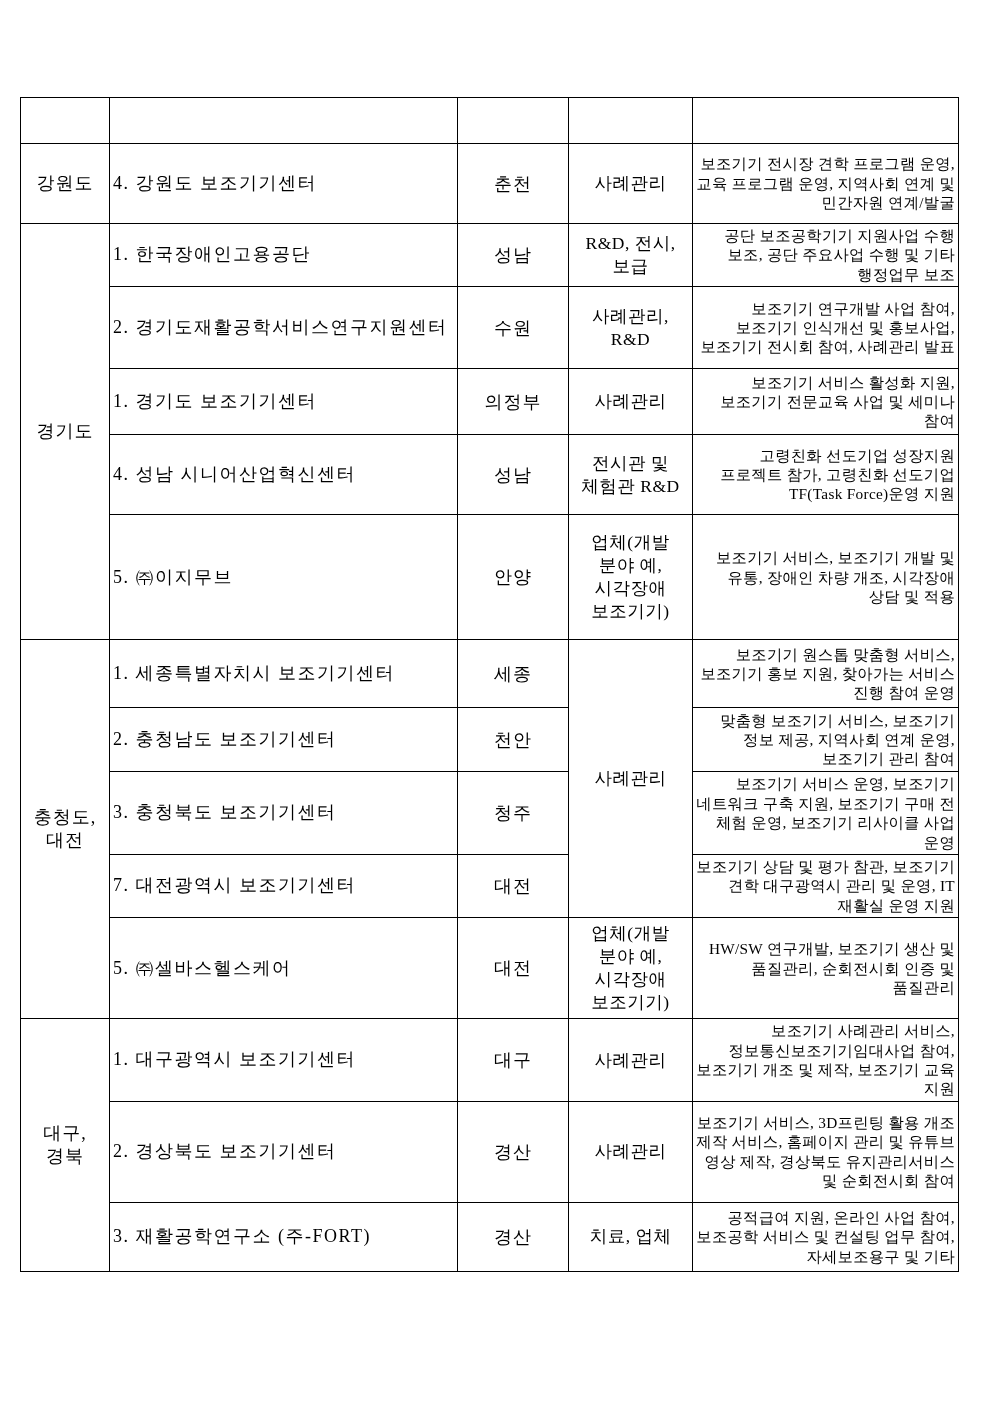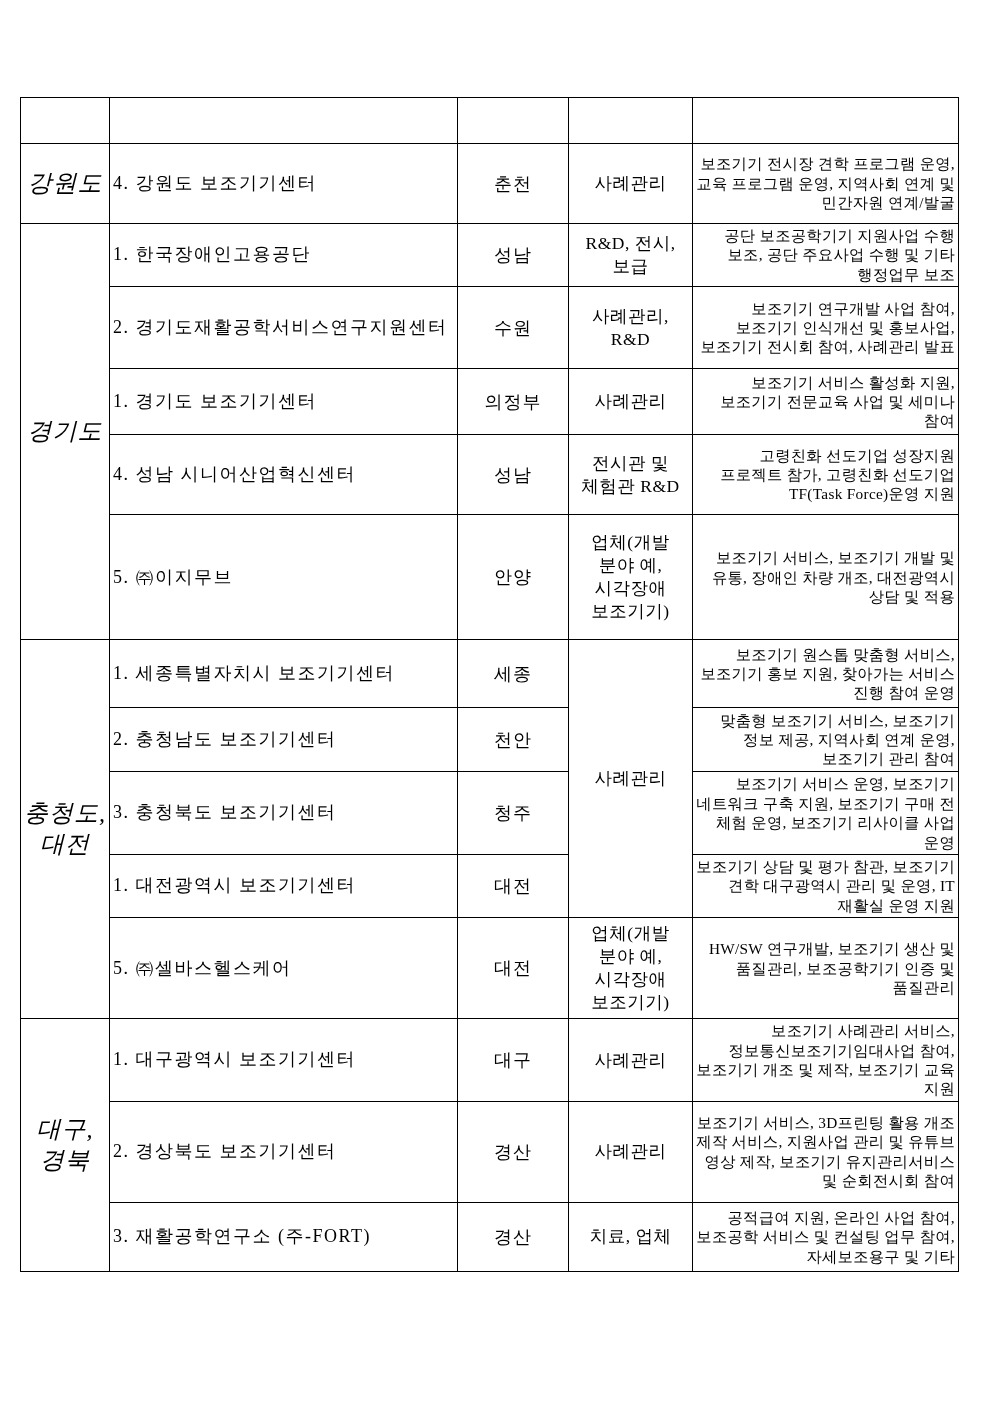--- a/index.html
+++ b/index.html
@@ -24,25 +24,24 @@
     table-layout: fixed;
   }
   table.doc-table td {
     border: 1px solid #000000;
     vertical-align: middle;
     overflow: hidden;
     word-break: keep-all;
   }
   td.cell-region {
     text-align: center;
-    font-size: 24px;
+    font-size: 18px;
     letter-spacing: 1px;
     white-space: pre-line;
     line-height: 1.3;
-    font-style: italic;
   }
   td.cell-name {
     text-align: left;
     padding-left: 3px;
     padding-right: 0;
     font-size: 18px;
     letter-spacing: 1.5px;
     line-height: 1.3;
   }
   td.cell-city {
@@ -118,21 +117,21 @@
     <tr style="height:80px">
       <td class="cell-name">4. 성남 시니어산업혁신센터</td>
       <td class="cell-city">성남</td>
       <td class="cell-category">전시관 및 체험관 R&amp;D</td>
       <td class="cell-desc">고령친화 선도기업 성장지원 프로젝트 참가, 고령친화 선도기업 TF(Task Force)운영 지원</td>
     </tr>
     <tr style="height:125px">
       <td class="cell-name">5. ㈜이지무브</td>
       <td class="cell-city">안양</td>
       <td class="cell-category">업체(개발 분야 예, 시각장애 보조기기)</td>
-      <td class="cell-desc">보조기기 서비스, 보조기기 개발 및 유통, 장애인 차량 개조, 대전광역시 상담 및 적용</td>
+      <td class="cell-desc">보조기기 서비스, 보조기기 개발 및 유통, 장애인 차량 개조, 시각장애 상담 및 적용</td>
     </tr>
 
     <tr style="height:68px">
       <td class="cell-region" rowspan="5">충청도,
 대전</td>
       <td class="cell-name">1. 세종특별자치시 보조기기센터</td>
       <td class="cell-city">세종</td>
       <td class="cell-category" rowspan="4">사례관리</td>
       <td class="cell-desc">보조기기 원스톱 맞춤형 서비스, 보조기기 홍보 지원, 찾아가는 서비스 진행 참여 운영</td>
     </tr>
@@ -140,44 +139,44 @@
       <td class="cell-name">2. 충청남도 보조기기센터</td>
       <td class="cell-city">천안</td>
       <td class="cell-desc">맞춤형 보조기기 서비스, 보조기기 정보 제공, 지역사회 연계 운영, 보조기기 관리 참여</td>
     </tr>
     <tr style="height:82px">
       <td class="cell-name">3. 충청북도 보조기기센터</td>
       <td class="cell-city">청주</td>
       <td class="cell-desc">보조기기 서비스 운영, 보조기기 네트워크 구축 지원, 보조기기 구매 전 체험 운영, 보조기기 리사이클 사업 운영</td>
     </tr>
     <tr style="height:60px">
-      <td class="cell-name">1. 대전광역시 보조기기센터</td>
+      <td class="cell-name">7. 대전광역시 보조기기센터</td>
       <td class="cell-city">대전</td>
       <td class="cell-desc">보조기기 상담 및 평가 참관, 보조기기 견학 대구광역시 관리 및 운영, IT 재활실 운영 지원</td>
     </tr>
     <tr style="height:101px">
       <td class="cell-name">5. ㈜셀바스헬스케어</td>
       <td class="cell-city">대전</td>
       <td class="cell-category">업체(개발 분야 예, 시각장애 보조기기)</td>
-      <td class="cell-desc">HW/SW 연구개발, 보조기기 생산 및 품질관리, 보조공학기기 인증 및 품질관리</td>
+      <td class="cell-desc">HW/SW 연구개발, 보조기기 생산 및 품질관리, 순회전시회 인증 및 품질관리</td>
     </tr>
 
     <tr style="height:80px">
       <td class="cell-region" rowspan="3">대구,
 경북</td>
       <td class="cell-name">1. 대구광역시 보조기기센터</td>
       <td class="cell-city">대구</td>
       <td class="cell-category">사례관리</td>
       <td class="cell-desc">보조기기 사례관리 서비스, 정보통신보조기기임대사업 참여, 보조기기 개조 및 제작, 보조기기 교육 지원</td>
     </tr>
     <tr style="height:101px">
       <td class="cell-name">2. 경상북도 보조기기센터</td>
       <td class="cell-city">경산</td>
       <td class="cell-category">사례관리</td>
-      <td class="cell-desc">보조기기 서비스, 3D프린팅 활용 개조 제작 서비스, 지원사업 관리 및 유튜브 영상 제작, 보조기기 유지관리서비스 및 순회전시회 참여</td>
+      <td class="cell-desc">보조기기 서비스, 3D프린팅 활용 개조 제작 서비스, 홈페이지 관리 및 유튜브 영상 제작, 경상북도 유지관리서비스 및 순회전시회 참여</td>
     </tr>
     <tr style="height:69px">
       <td class="cell-name">3. 재활공학연구소 (주-FORT)</td>
       <td class="cell-city">경산</td>
       <td class="cell-category">치료, 업체</td>
       <td class="cell-desc">공적급여 지원, 온라인 사업 참여, 보조공학 서비스 및 컨설팅 업무 참여, 자세보조용구 및 기타</td>
     </tr>
   </tbody>
     </table>
 </div>

